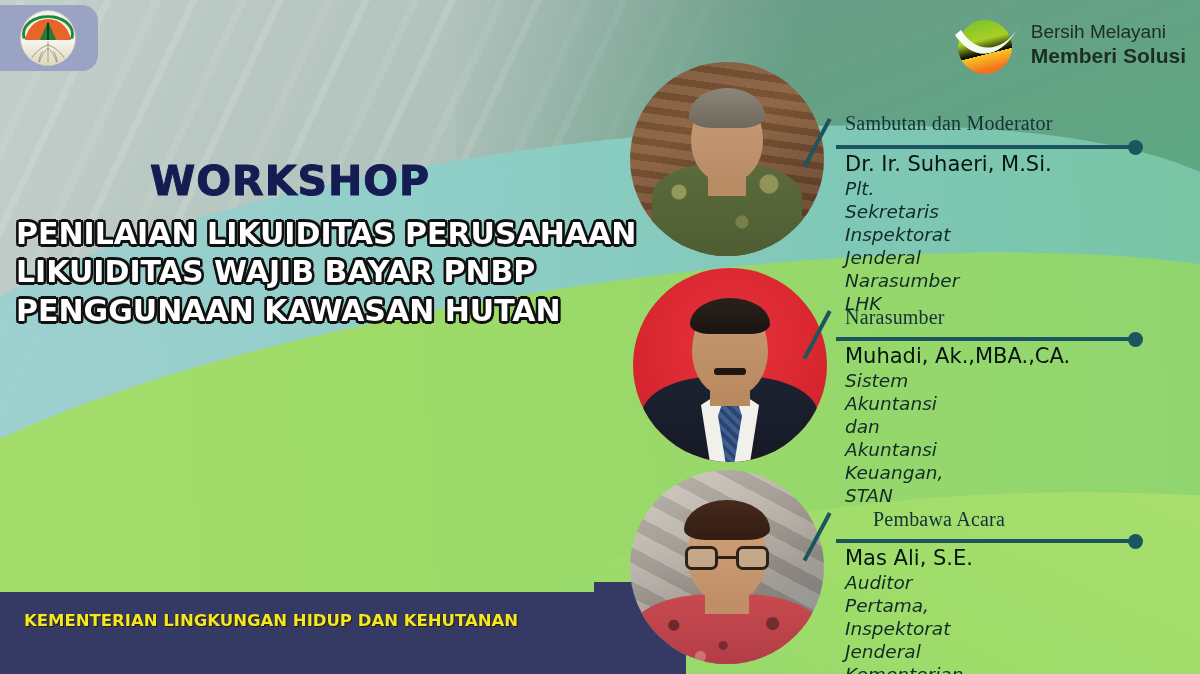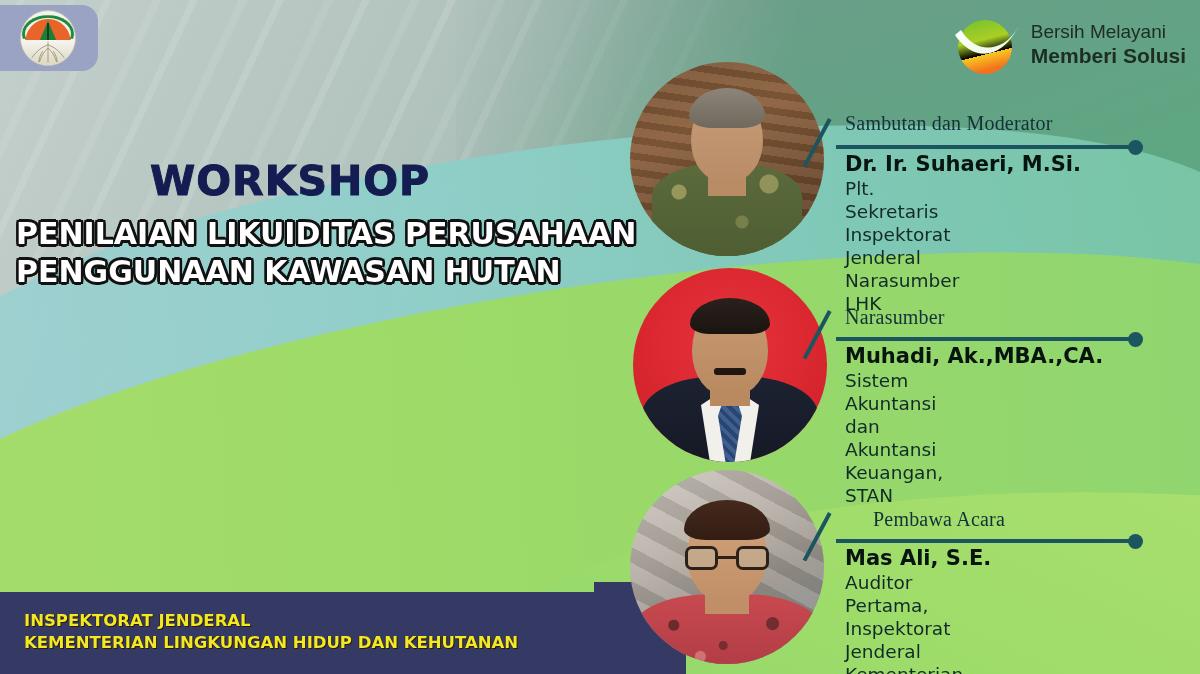--- a/index.html
+++ b/index.html
@@ -216,29 +216,30 @@
 
   .role{
     position:absolute;
     font-family:Liberation Serif, serif;
     font-size:20px; color:#14303a; font-weight:400;
     letter-spacing:.2px; white-space:nowrap;text-align:right;
   }
   .sname{
     position:absolute;
     font-family:"DejaVu Sans", sans-serif;
-    font-size:21px; font-weight:700; color:#07140f;
+    font-size:21px; font-weight:400; color:#07140f;
     white-space:nowrap;
     text-align:right;
   }
   .sdesc{
     position:absolute;
     font-family:"DejaVu Sans", sans-serif;
     font-size:18.5px; font-weight:400; color:#122b28;
     line-height:1.24;
+    font-style:italic;
   }
 
   
   .p1-bg{ background:linear-gradient(160deg,#7a5335 0%, #8a5f3c 35%, #6e4a2e 70%, #5d3f27 100%); }
   .p1-wood{
     position:absolute; inset:0;
     background:repeating-linear-gradient(8deg,
       rgba(0,0,0,.12) 0 7px, rgba(255,255,255,.06) 7px 16px);
   }
   .p1-body{
@@ -422,27 +423,27 @@
     <div class="bm-text">
       <div class="bm-l1">Bersih Melayani</div>
       <div class="bm-l2">Memberi Solusi</div>
     </div>
   </div>
 
   <div class="workshop">WORKSHOP</div>
 
   <div class="subtitle">
     <span class="ln">PENILAIAN LIKUIDITAS PERUSAHAAN</span>
+    <span class="ln">LIKUIDITAS   WAJIB   BAYAR   PNBP</span>
     <span class="ln">PENGGUNAAN   KAWASAN   HUTAN</span>
   </div>
 
 
   <div class="footer">
     <div class="footer-text">
-      <div>INSPEKTORAT JENDERAL</div>
       <div>KEMENTERIAN LINGKUNGAN HIDUP DAN KEHUTANAN</div>
     </div>
   </div>
 
   <div class="speaker">
     <div class="portrait p1-bg" style="left:630px; top:62px;">
       <div class="ph p1-wood"></div>
       <div class="p1-body">
         <div class="p1-batik"></div>
       </div>

